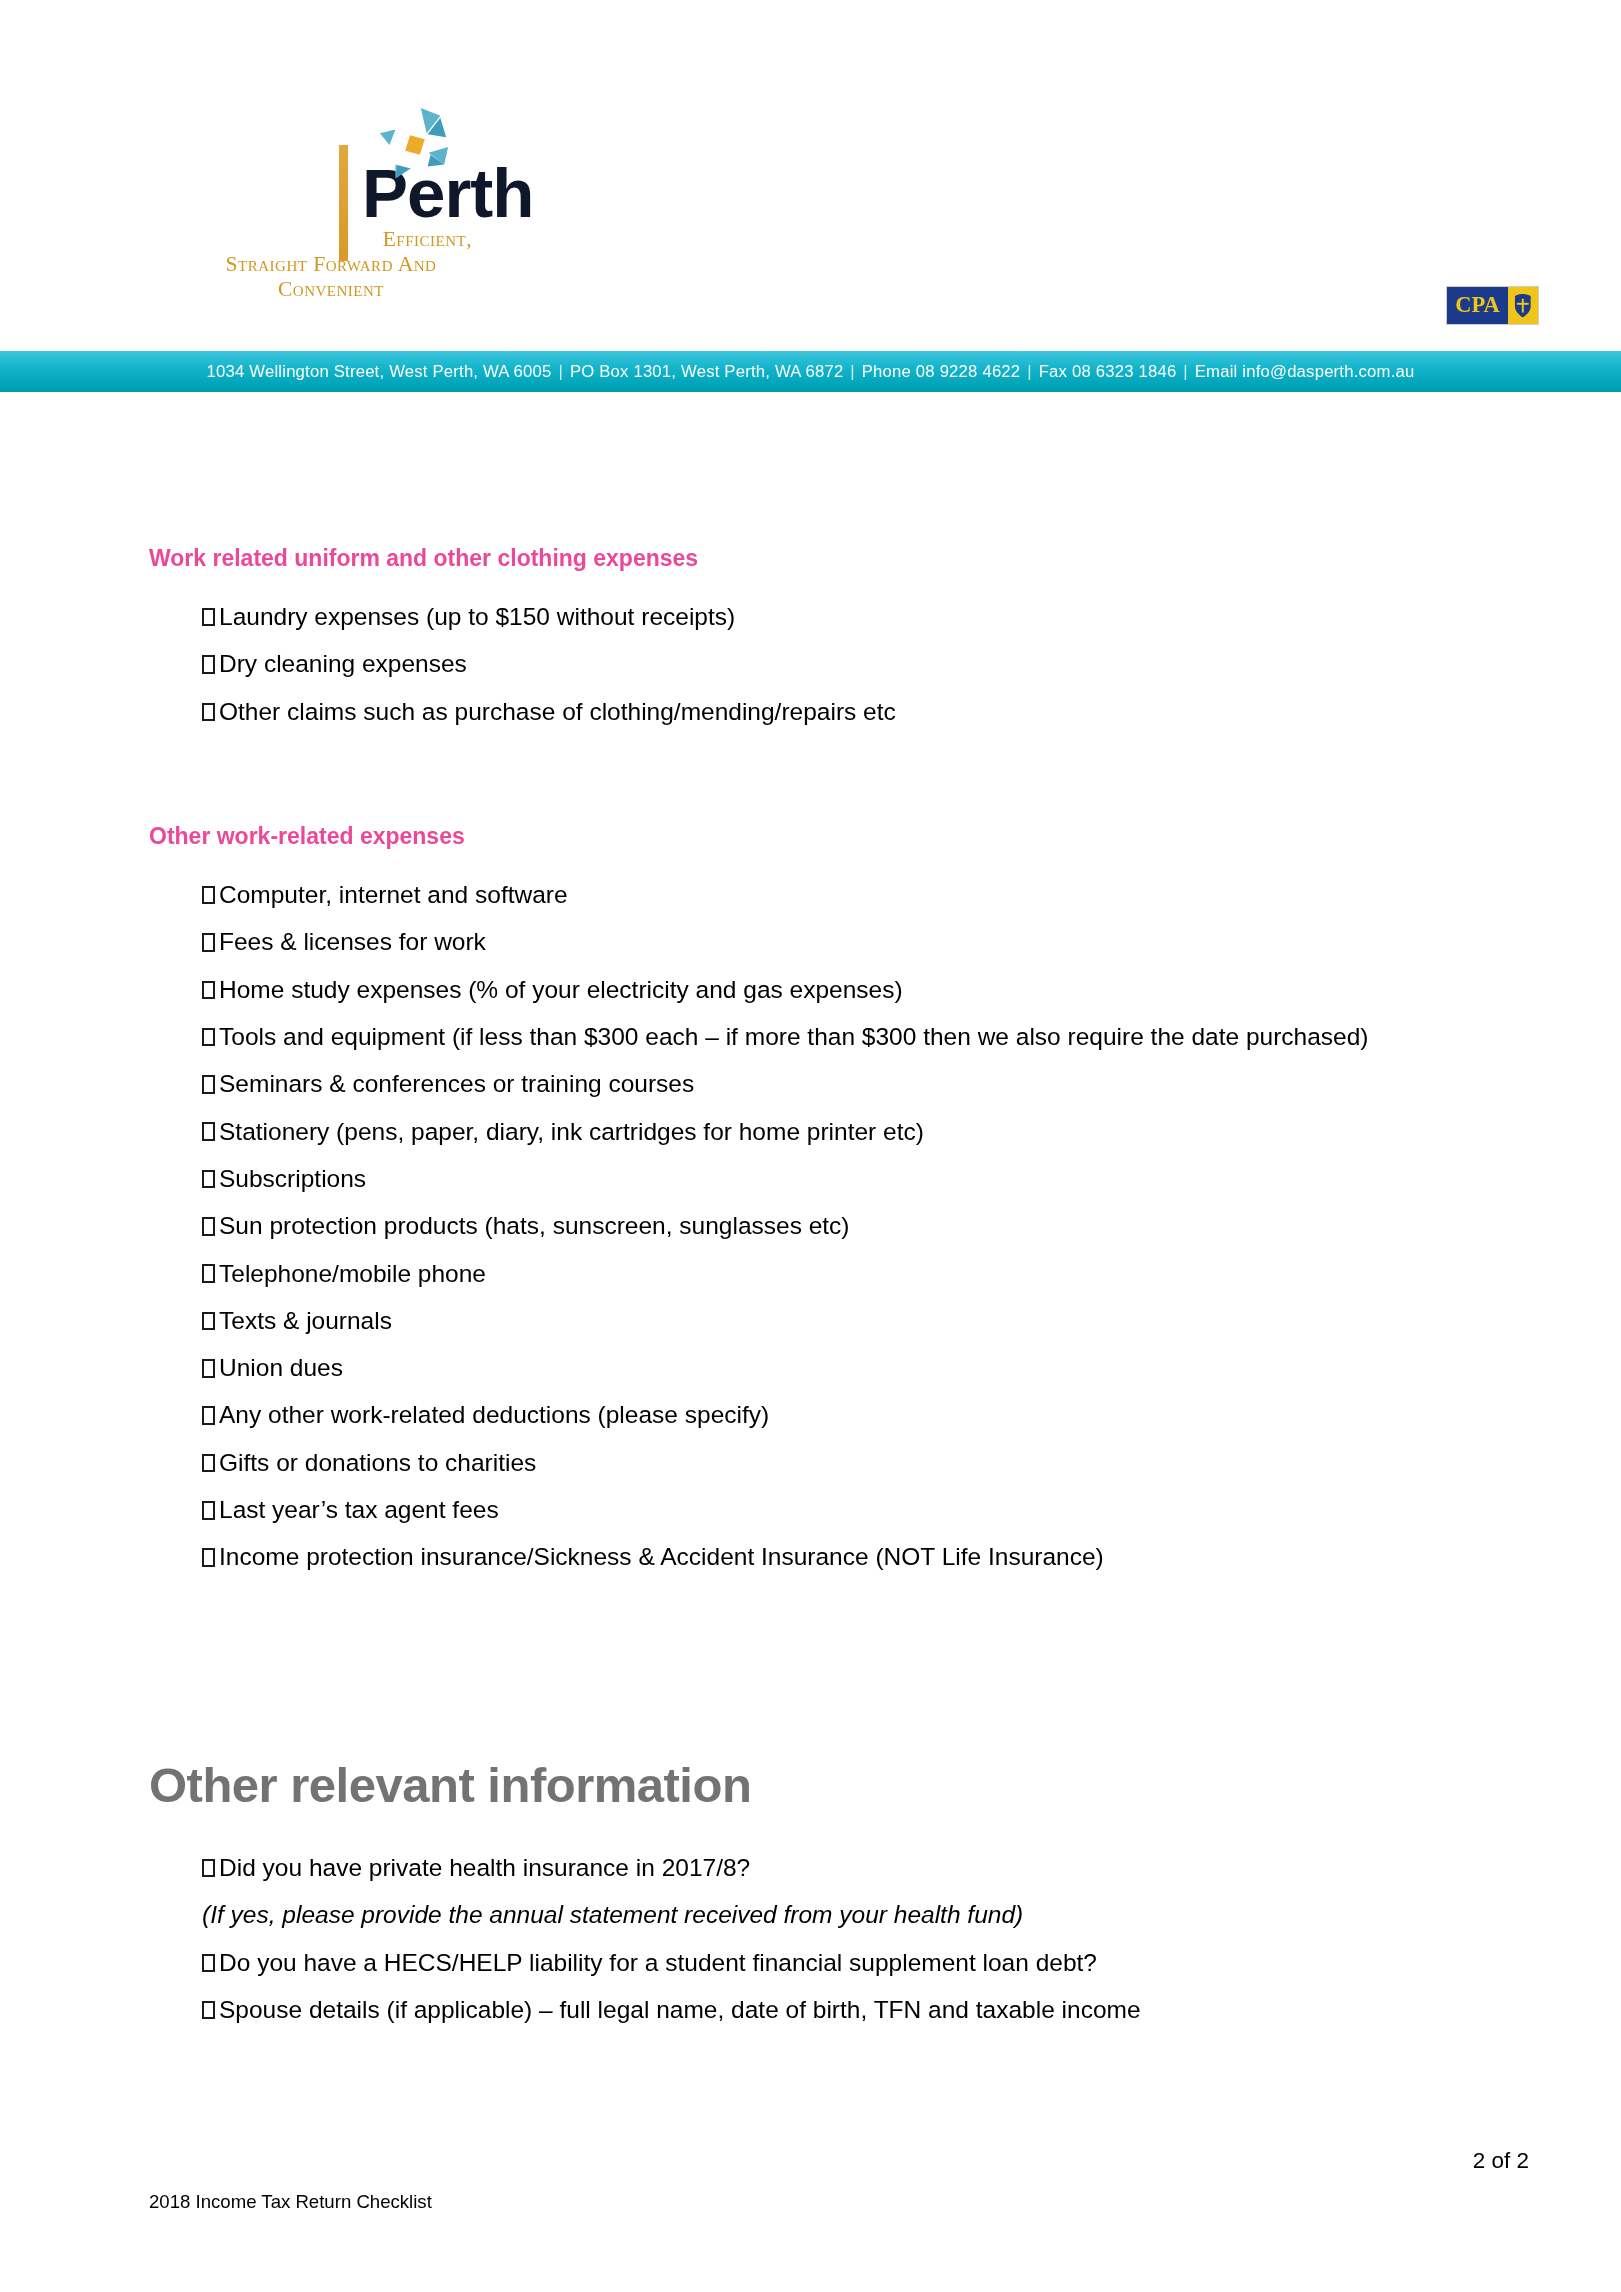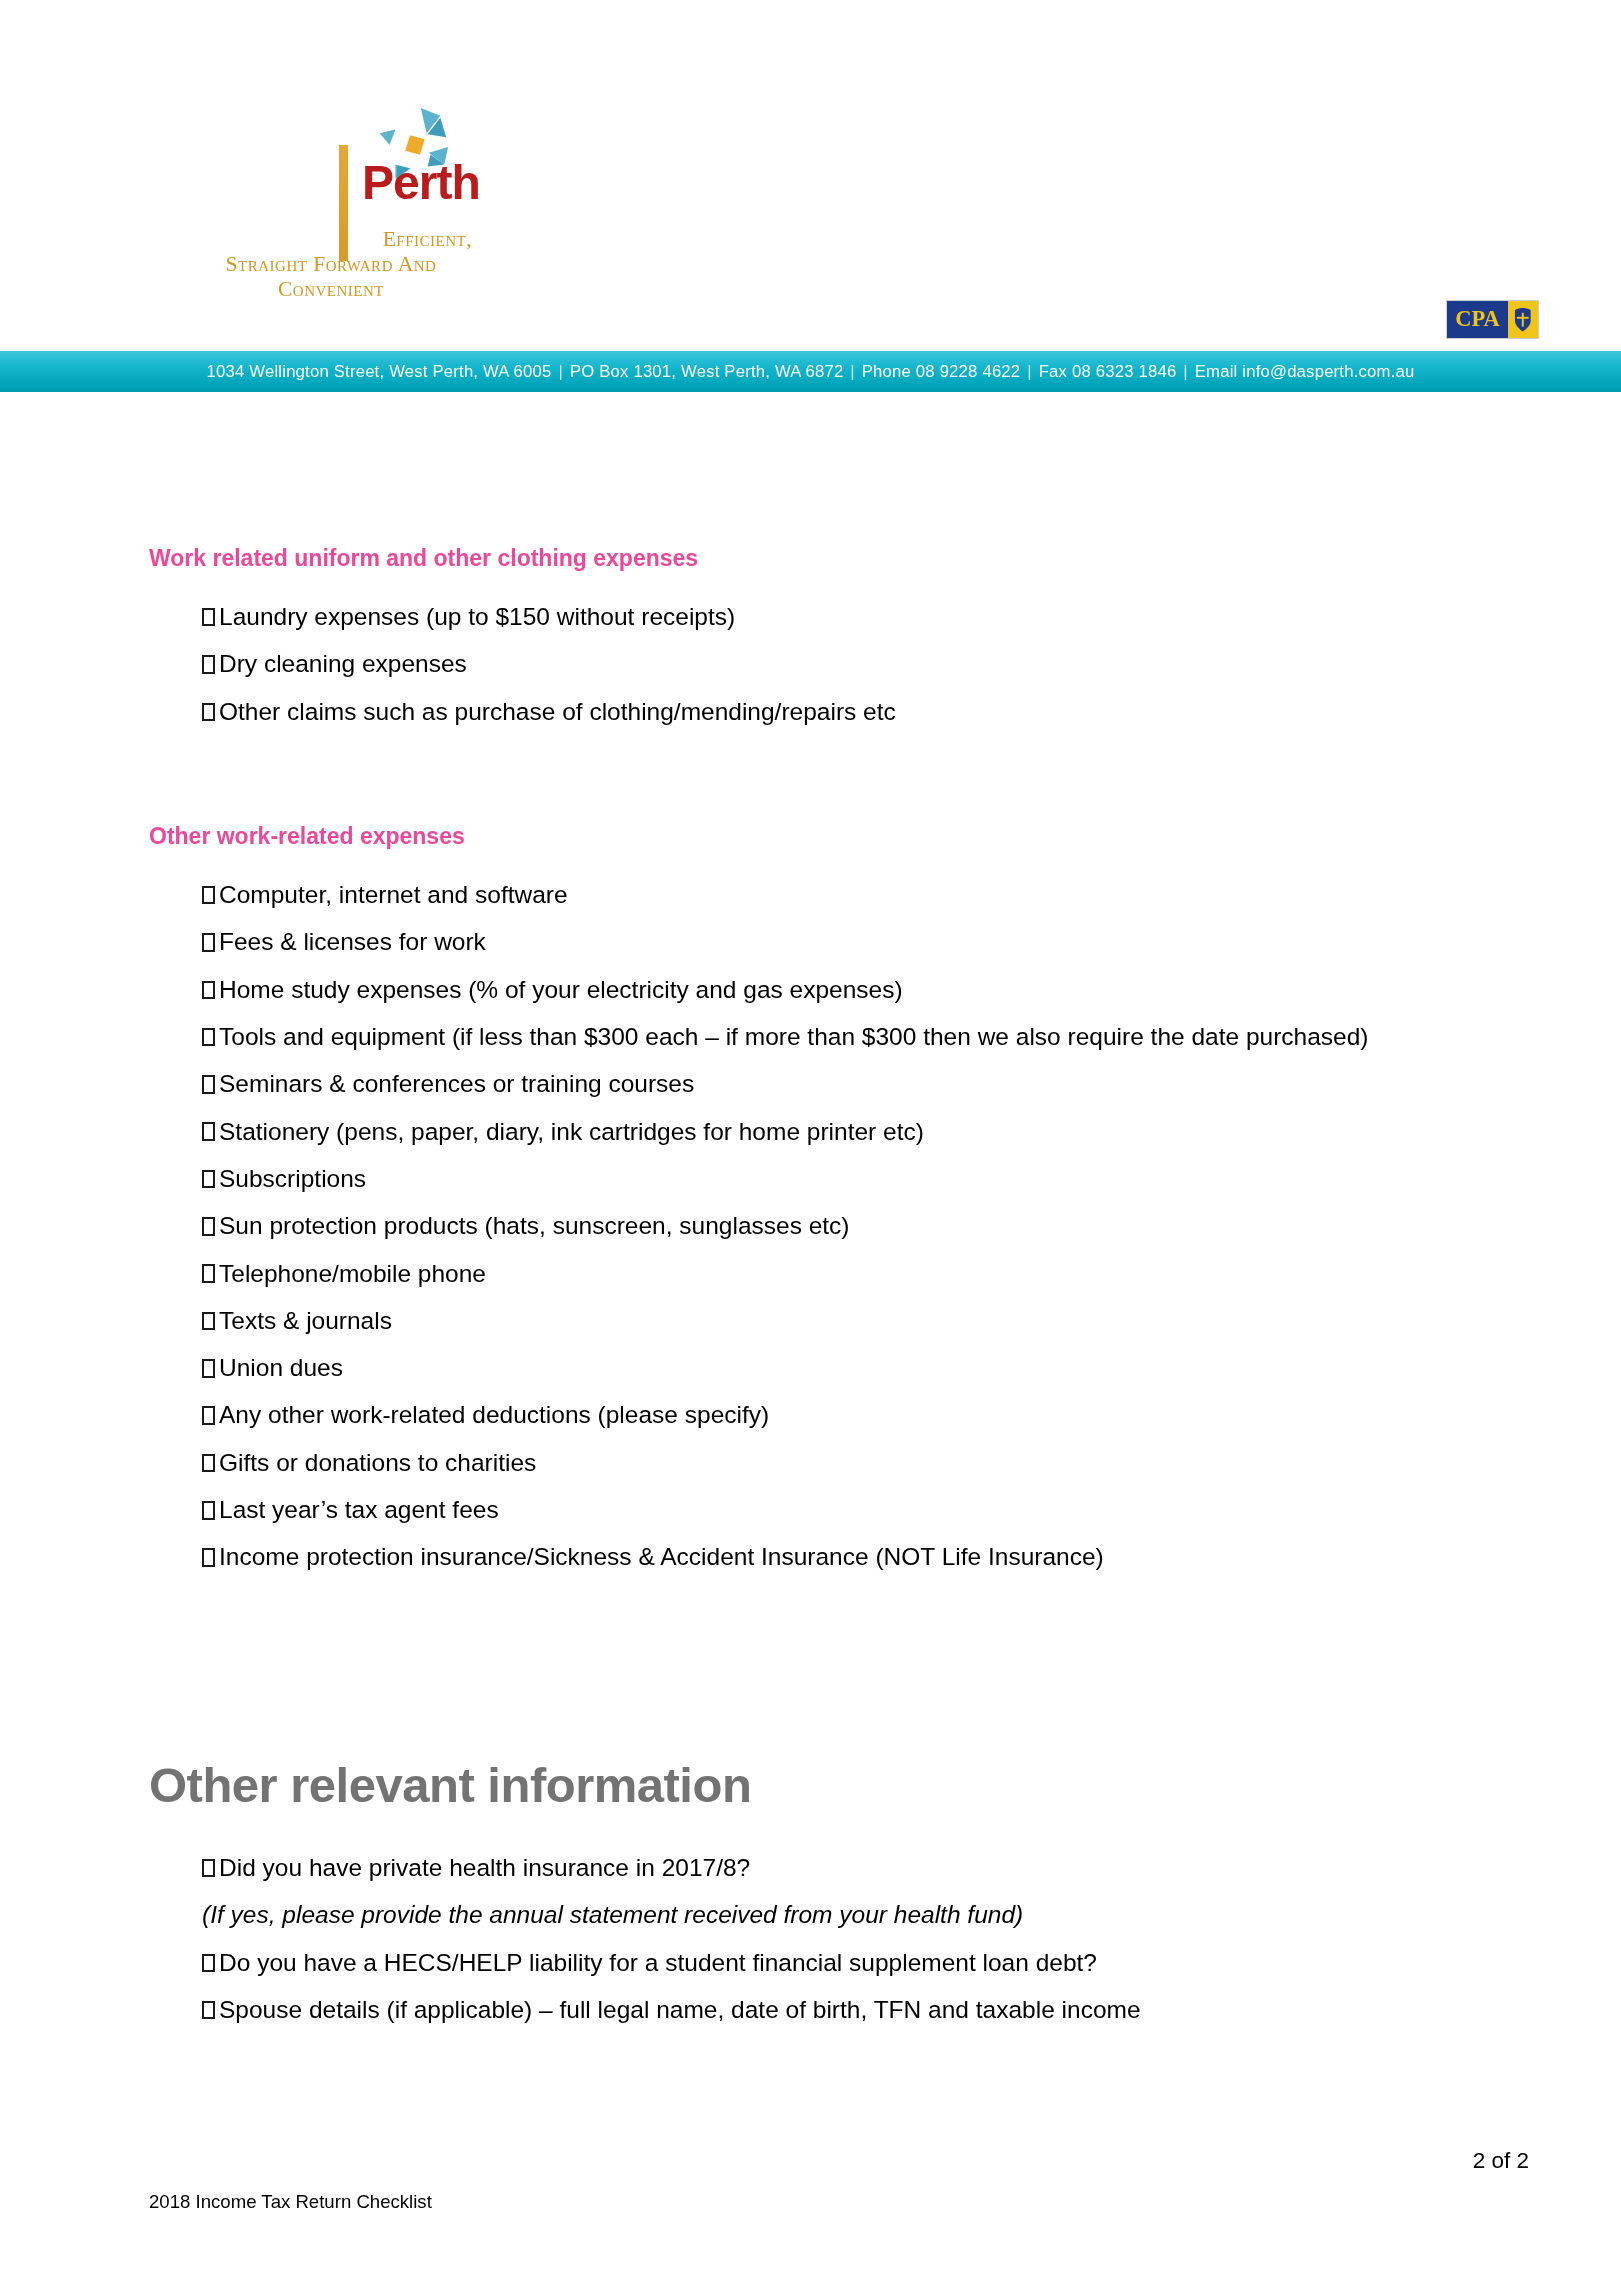--- a/index.html
+++ b/index.html
@@ -56,23 +56,23 @@
     height: 116px;
     background: linear-gradient(180deg, #e3a83a 0%, #d79a2b 100%);
   }
 
   .logo-perth {
     position: absolute;
     left: 286px;
     top: 57px;
     font-family: "Liberation Sans", sans-serif;
     font-weight: bold;
-    font-size: 48px;
+    font-size: 69px;
     line-height: 1;
-    color: #b91c1c;
+    color: #0f172a;
     letter-spacing: -1px;
   }
 
   .logo-swirl {
     position: absolute;
     left: 290px;
     top: 2px;
     width: 94px;
     height: 82px;
   }
@@ -91,21 +91,21 @@
     letter-spacing: 0.5px;
   }
   .logo-tagline .tl1 { display: block; text-align: right; padding-right: 5.9px; }
   .logo-tagline .tl2 { display: block; text-align: center; }
   .logo-tagline .tl3 { display: block; text-align: center; }
 
   
   .cpa-badge {
     position: absolute;
     left: 1446px;
-    top: 300px;
+    top: 286px;
     width: 91px;
     height: 37px;
     display: flex;
     border: 1px solid #cfcfcf;
   }
   .cpa-badge .cpa-blue {
     width: 61px;
     height: 100%;
     background: #1b3a8c;
     display: flex;

